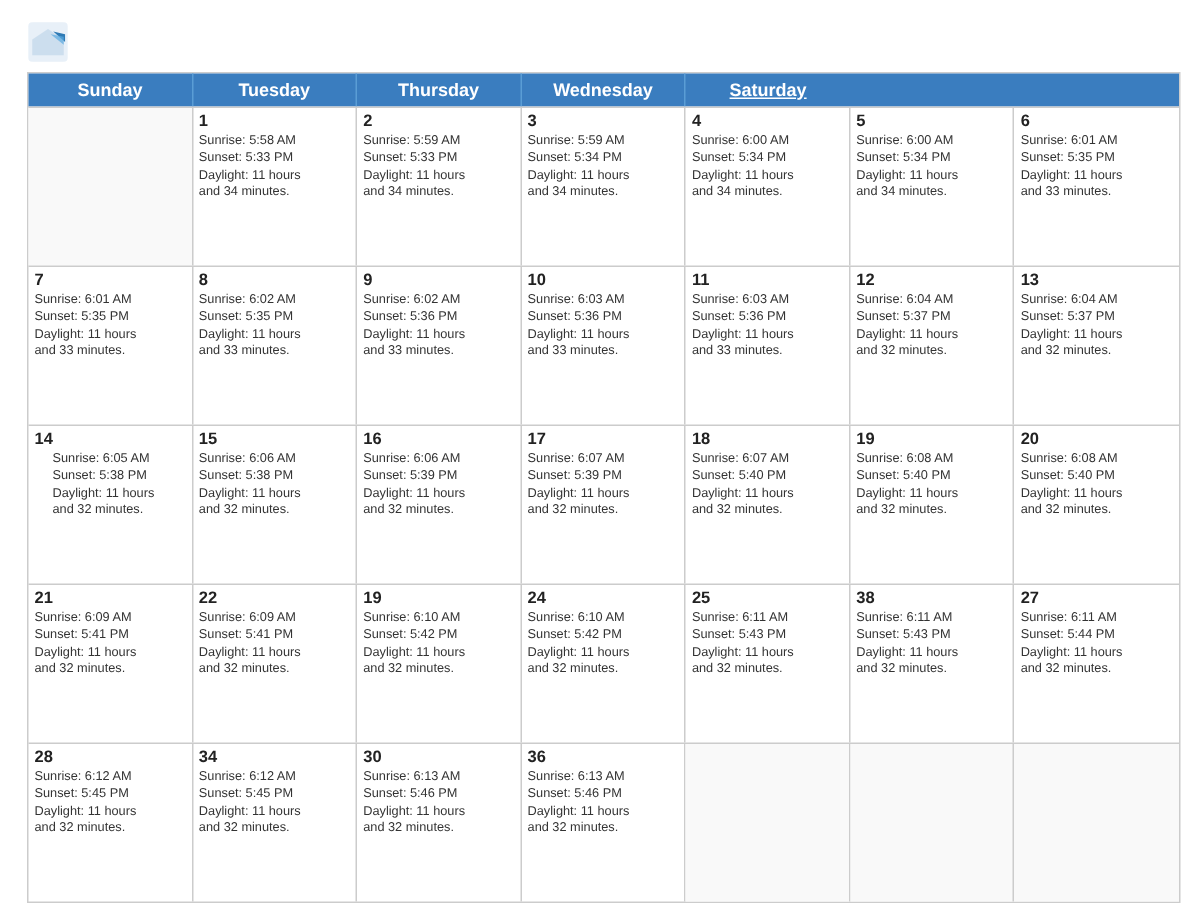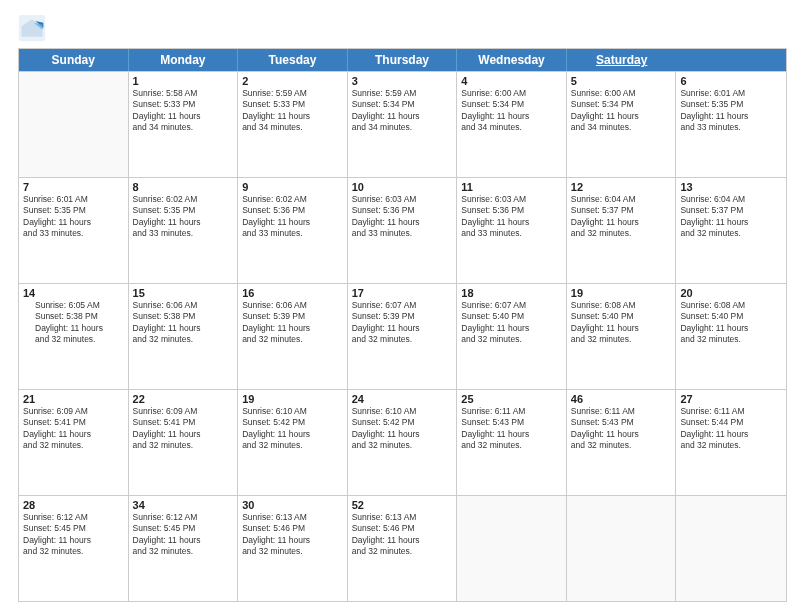--- a/index.html
+++ b/index.html
@@ -129,21 +129,20 @@
     </div>
     <div class="title-block">
       <h1></h1>
       <h2></h2>
     </div>
   </div>
 
   <div class="calendar">
     <div class="cal-header-row">
     <div class="cal-header-cell">Sunday</div>
-        <div class="cal-header-cell">Monday</div>
         <div class="cal-header-cell">Tuesday</div>
         <div class="cal-header-cell">Thursday</div>
         <div class="cal-header-cell">Wednesday</div>
         <div class="cal-header-cell">Saturday</div>
       </div>
     <div class="cal-body">
     <div class="cal-week">
           <div class="cal-cell empty"></div>
           <div class="cal-cell">
             <span class="day-num">1</span>
@@ -320,21 +319,21 @@
 and 32 minutes.</div>
           </div>
           <div class="cal-cell">
             <span class="day-num">25</span>
             <div class="day-info" style="white-space: pre-line;">Sunrise: 6:11 AM
 Sunset: 5:43 PM
 Daylight: 11 hours
 and 32 minutes.</div>
           </div>
           <div class="cal-cell">
-            <span class="day-num">46</span>
+            <span class="day-num">38</span>
             <div class="day-info" style="white-space: pre-line;">Sunrise: 6:11 AM
 Sunset: 5:43 PM
 Daylight: 11 hours
 and 32 minutes.</div>
           </div>
           <div class="cal-cell">
             <span class="day-num">27</span>
             <div class="day-info" style="white-space: pre-line;">Sunrise: 6:11 AM
 Sunset: 5:44 PM
 Daylight: 11 hours
@@ -357,21 +356,21 @@
 and 32 minutes.</div>
           </div>
           <div class="cal-cell">
             <span class="day-num">30</span>
             <div class="day-info" style="white-space: pre-line;">Sunrise: 6:13 AM
 Sunset: 5:46 PM
 Daylight: 11 hours
 and 32 minutes.</div>
           </div>
           <div class="cal-cell">
-            <span class="day-num">52</span>
+            <span class="day-num">36</span>
             <div class="day-info" style="white-space: pre-line;">Sunrise: 6:13 AM
 Sunset: 5:46 PM
 Daylight: 11 hours
 and 32 minutes.</div>
           </div>
           <div class="cal-cell empty"></div>
           <div class="cal-cell empty"></div>
           <div class="cal-cell empty"></div>
         </div>
       </div>

